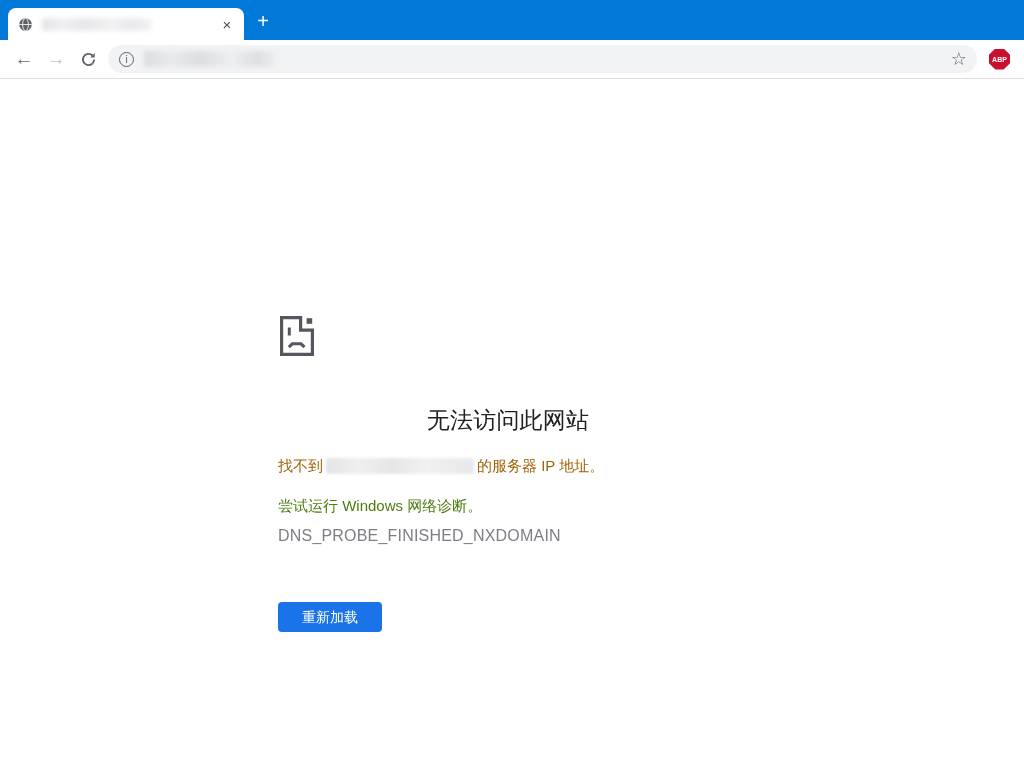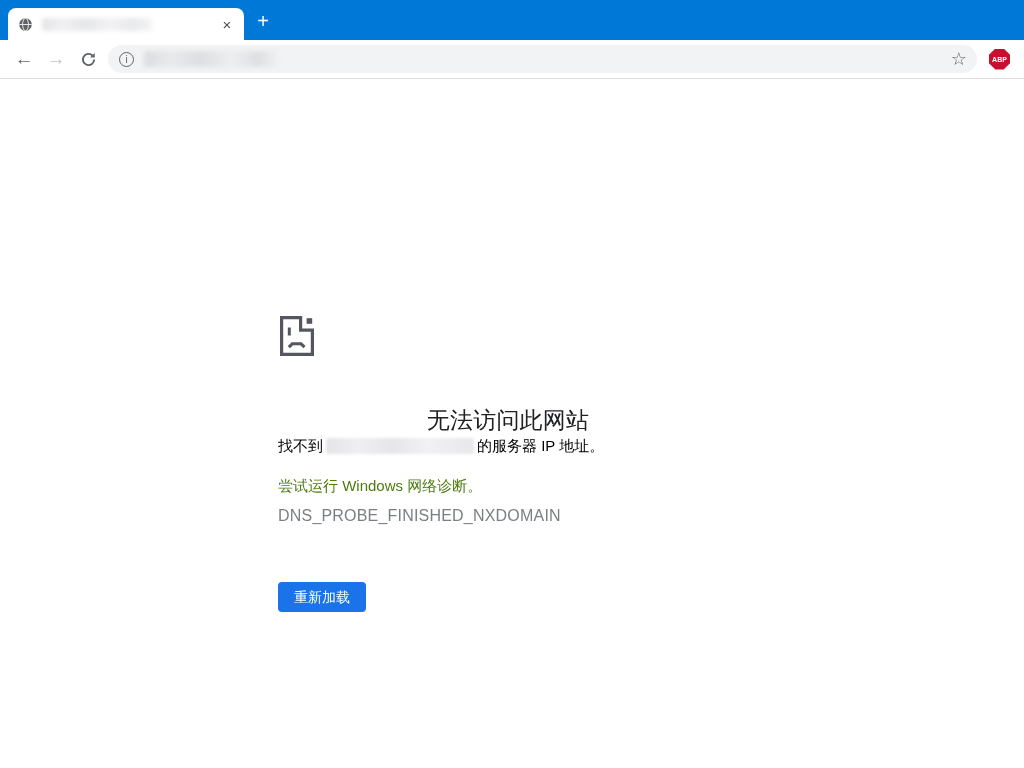--- a/index.html
+++ b/index.html
@@ -40,30 +40,30 @@
   .abp-badge { width:21px; height:21px; background:#c8102e;
         clip-path:polygon(30% 0,70% 0,100% 30%,100% 70%,70% 100%,30% 100%,0 70%,0 30%);
         display:flex; align-items:center; justify-content:center;
         color:#fff; font-size:7px; font-weight:bold; letter-spacing:0; }
 
   
   .page { position:relative; height:728px; background:#fff; }
   .err { position:absolute; left:278px; top:235px; width:460px; }
   .sad-icon { display:block; }
   .err h1 { margin-top:47px; font-size:23px; font-weight:400; color:#202124; letter-spacing:0.2px;text-align:center; }
-  .err .msg { font-size:15px; color:#000000; line-height:19px; }
+  .err .msg { margin-top:20px; font-size:15px; color:#a16207; line-height:19px; }
   .domain-blur { display:inline-block; width:148px; height:16px; vertical-align:-3px;
         margin:0 3px; border-radius:2px;
         background:linear-gradient(90deg,#e4e4e6 0%,#efeff1 22%,#e6e6e8 45%,#f1f1f3 68%,#e8e8ea 100%);
         filter:blur(1.5px); }
   .err .diag { margin-top:22px; font-size:15px; }
   .err .diag a { color:#4d7c0f; text-decoration:none; cursor:pointer; }
   .err .code { margin-top:11px; font-size:16px; color:#7b7f84; letter-spacing:0.2px; }
   .reload-btn { display:inline-block; margin-top:57px; height:30px; line-height:30px;
-        padding:0 16px; background:#1a73e8; color:#fff; font-size:14px; font-weight:500;
+        padding:0 24px; background:#1a73e8; color:#fff; font-size:14px; font-weight:500;
         border:none; border-radius:4px; cursor:pointer;
         font-family:"Liberation Sans","DejaVu Sans",sans-serif; }
 </style>
 </head>
 <body>
 
 <div>
 
   <div class="tabbar">
     <div class="tab">

